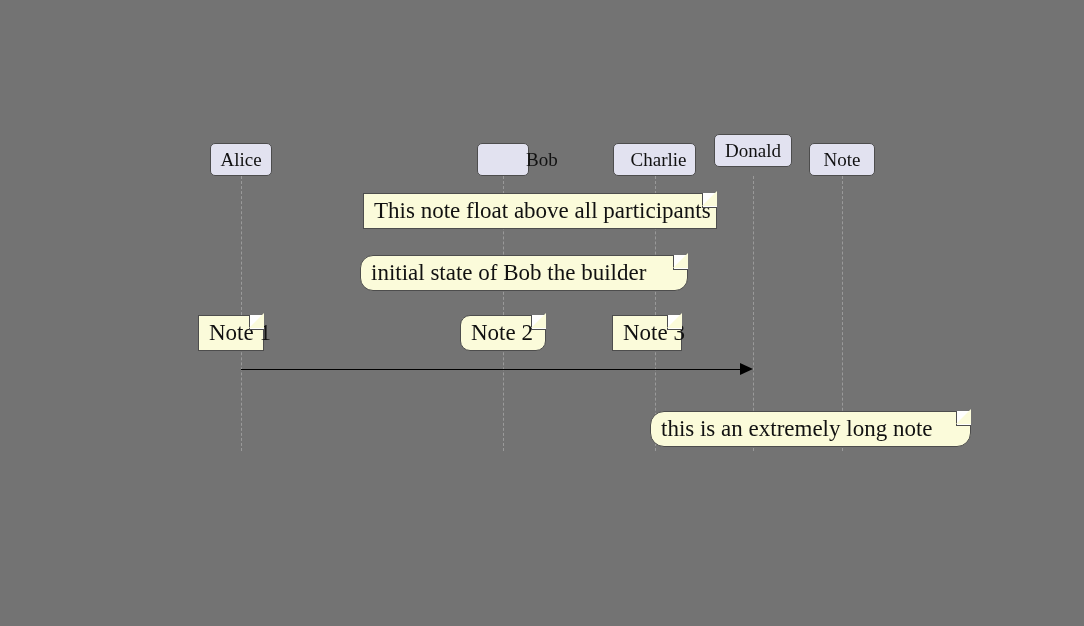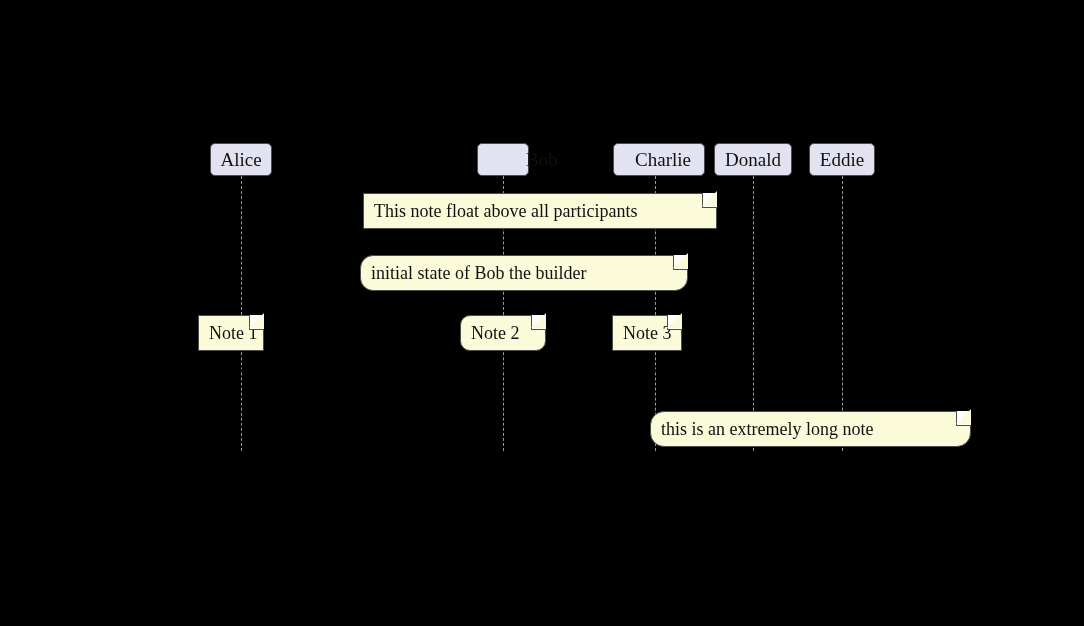--- a/index.html
+++ b/index.html
@@ -7,21 +7,21 @@
     padding: 0;
     background: #ffffff;
   }
   body {
     font-family: "Liberation Serif", "DejaVu Serif", serif;
   }
   #canvas {
     position: relative;
     width: 1084px;
     height: 626px;
-    background: #000000;
+    background: #737373;
     overflow: hidden;
   }
 
   
   .lifeline {
     position: absolute;
     width: 0;
     border-left: 1.4px dashed #9a9a9a;
   }
 
@@ -41,21 +41,21 @@
   }
 
   
   .note {
     position: absolute;
     box-sizing: border-box;
     background: #fbfbda;
     border: 1.3px solid #4d4d4d;
     height: 36px;
     line-height: 34px;
-    font-size: 18px;
+    font-size: 23px;
     color: #111111;
     white-space: nowrap;
     padding-left: 10px;
     padding-right: 22px;
   }
   
   .note .fold {
     position: absolute;
     top: -1.3px;
     right: -1.3px;
@@ -98,23 +98,23 @@
 <div id="canvas">
 
   <div class="lifeline" style="left:241px; top:176px; height:275px;"></div>
   <div class="lifeline" style="left:503px; top:176px; height:275px;"></div>
   <div class="lifeline" style="left:655px; top:176px; height:275px;"></div>
   <div class="lifeline" style="left:753px; top:176px; height:275px;"></div>
   <div class="lifeline" style="left:842px; top:176px; height:275px;"></div>
 
   <div class="participant" style="left:210px; top:143px; width:62px;">Alice</div>
   <div class="participant" style="left:477px; top:143px; width:52px;padding-left:48px;">Bob</div>
-  <div class="participant" style="left:613px; top:143px; width:92px;padding-left:8px;">Charlie</div>
-  <div class="participant" style="left:714px; top:143px; width:78px;">Donald</div>
-  <div class="participant" style="left:809px; top:143px; width:66px;">Eddie</div>
+  <div class="participant" style="left:613px; top:143px; width:83px;padding-left:8px;">Charlie</div>
+  <div class="participant" style="left:714px; top:134px; width:78px;">Donald</div>
+  <div class="participant" style="left:809px; top:143px; width:66px;">Note</div>
 
   <div class="note" style="left:363px; top:193px; width:354px;">
     <span>This note float above all participants</span>
     <span class="fold"></span>
   </div>
 
 
   <div class="note" style="left:360px; top:255px; width:328px;border-radius:13px;">
     <span>initial state of Bob the builder</span>
     <span class="fold"></span>

